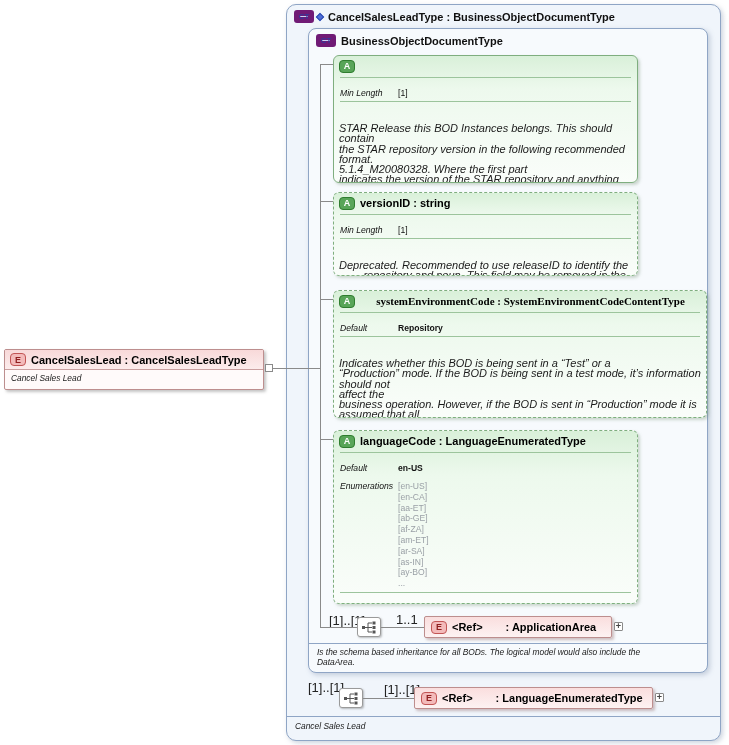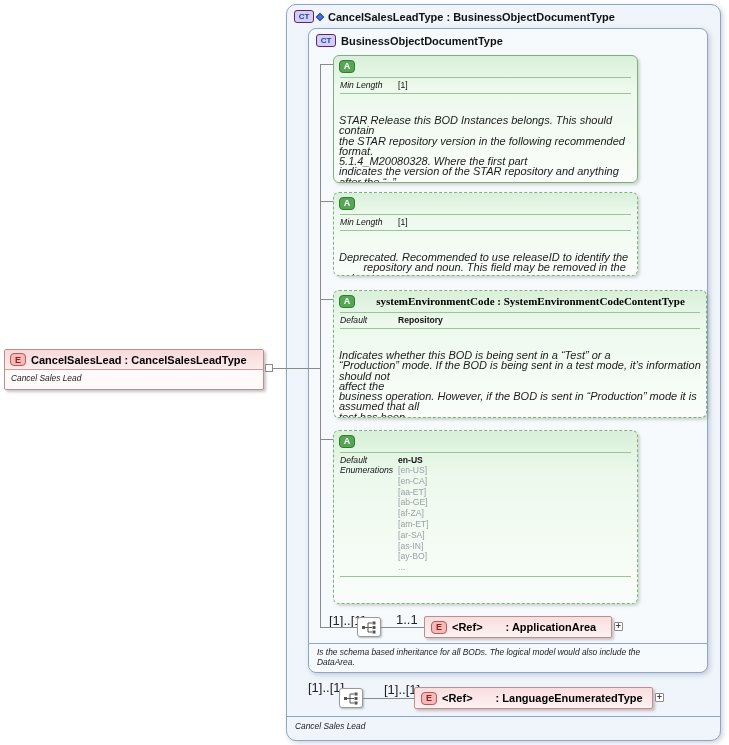--- a/index.html
+++ b/index.html
@@ -5,39 +5,39 @@
   * { margin:0; padding:0; box-sizing:border-box; }
   body { font-family:"Liberation Sans","DejaVu Sans",sans-serif; background:#fff; }
   .canvas { position:relative; width:729px; height:745px; background:#fff; overflow:hidden; }
 
   
   .ct-box { position:absolute; border:1px solid #8fa5c5; background:#f0f5fb; border-radius:10px;
             box-shadow:2px 2px 5px rgba(110,130,160,.35); }
   .ct-inner-box { background:#f7fafd; border-radius:8px; }
   .ct-header { display:flex; align-items:center; gap:5px; padding:5px 7px; font-size:11px; font-weight:bold; color:#101010; }
   .icon-ct { display:inline-flex; align-items:center; justify-content:center; width:20px; height:13px;
-             background:#ccd2f2; border:1px solid #701a75; border-radius:3px; color:#33389b; font-size:8px; font-weight:bold; flex:0 0 auto; }
+             background:#ccd2f2; border:6px solid #701a75; border-radius:3px; color:#33389b; font-size:8px; font-weight:bold; flex:0 0 auto; }
   .ct-diamond { width:6px; height:6px; background:#4f6fd8; border:1px solid #2d4bb0; transform:rotate(45deg); margin-left:-2px; flex:0 0 auto; }
   .ct-footer { position:absolute; left:0; right:0; bottom:0; border-top:1px solid #8fa5c5;
                font-size:8.4px; font-style:italic; color:#1a1a1a; white-space:pre-wrap; }
   .ct-outer .ct-footer { padding:4px 8px 9px; }
   .ct-inner-box .ct-footer { padding:3px 8px 5px; }
 
   
   .attr-box { position:absolute; border:1px solid #7fae7f; border-radius:6px; overflow:hidden;
               background:linear-gradient(180deg,#d9f0d9 0%,#edf9ed 26%,#fafdfa 100%);
               box-shadow:2px 2px 3px rgba(120,145,120,.35); }
   .attr-box.dashed { border-style:dashed; }
   .attr-header { display:flex; align-items:flex-start; gap:5px; padding:4px 5px 2px; font-size:11px; font-weight:bold; color:#000; line-height:13px; }
   .attr-title { flex:1; }
   .center-title .attr-title { text-align:center; word-break:break-all;font-family:Liberation Serif, serif; }
   .icon-a { flex:0 0 auto; width:16px; height:13px; background:#58a558; border:1px solid #2f7d2f; border-radius:4px;
             color:#fff; font-size:9px; font-weight:bold; display:flex; align-items:center; justify-content:center; }
   .attr-facets { margin:2px 6px 0; border-top:1px solid #9cc49c; border-bottom:1px solid #9cc49c; padding:2px 0 3px; font-size:8.6px; color:#111; }
-  .facet-row { display:flex; align-items:flex-start; line-height:10px; }
+  .facet-row { display:flex; align-items:flex-start; line-height:10px;margin-top:8px; }
   .facet-label { font-style:italic; width:58px; flex:0 0 auto; }
   .facet-value.bold { font-weight:bold; }
   .enum-col { color:#9aa0a6; }
   .enum-item { display:block; line-height:10.8px; }
   .attr-annotation { padding:2px 4px 3px 5px; font-size:11px; font-style:italic; line-height:10.3px; color:#1a1a1a; white-space:pre-wrap;margin-top:19px; }
 
   
   .icon-e { flex:0 0 auto; width:16px; height:13px; background:#f3baba; border:1px solid #c25555; border-radius:4px;
             color:#8f1f1f; font-size:9px; font-weight:bold; display:flex; align-items:center; justify-content:center; }
   .left-elem { position:absolute; left:4px; top:349px; width:260px; height:41px; background:#fffafa;
@@ -119,20 +119,21 @@
 indicates the version of the STAR repository and anything after the “_”
 indicates the Milestone build
 that is being used. If referring to an official published version then only the
 STAR Repository version
 is required.</div>
   </div>
 
   <div class="attr-box dashed attr-1">
     <div class="attr-header">
       <span class="icon-a">A</span>
+      <span class="attr-title">versionID : string</span>
     </div>
     <div class="attr-facets">
       <div class="facet-row">
         <span class="facet-label">Min Length</span>
         <span class="facet-value">[1]</span>
       </div>
     </div>
     <div class="attr-annotation">Deprecated. Recommended to use releaseID to identify the
         repository and noun. This field may be removed in the only
 major version of the STAR repository.
@@ -155,20 +156,21 @@
 affect the
 business operation. However, if the BOD is sent in “Production” mode it is assumed that all
 test has been
 complete and the contents of the BOD are to affect the operation of the receiving business
 application(s).</div>
   </div>
 
   <div class="attr-box dashed attr-3">
     <div class="attr-header">
       <span class="icon-a">A</span>
+      <span class="attr-title">languageCode : LanguageEnumeratedType</span>
     </div>
     <div class="attr-facets">
       <div class="facet-row">
         <span class="facet-label">Default</span>
         <span class="facet-value bold">en-US</span>
       </div>
       <div class="facet-row">
         <span class="facet-label">Enumerations</span>
         <span class="enum-col">
           <span class="enum-item">[en-US]</span>

